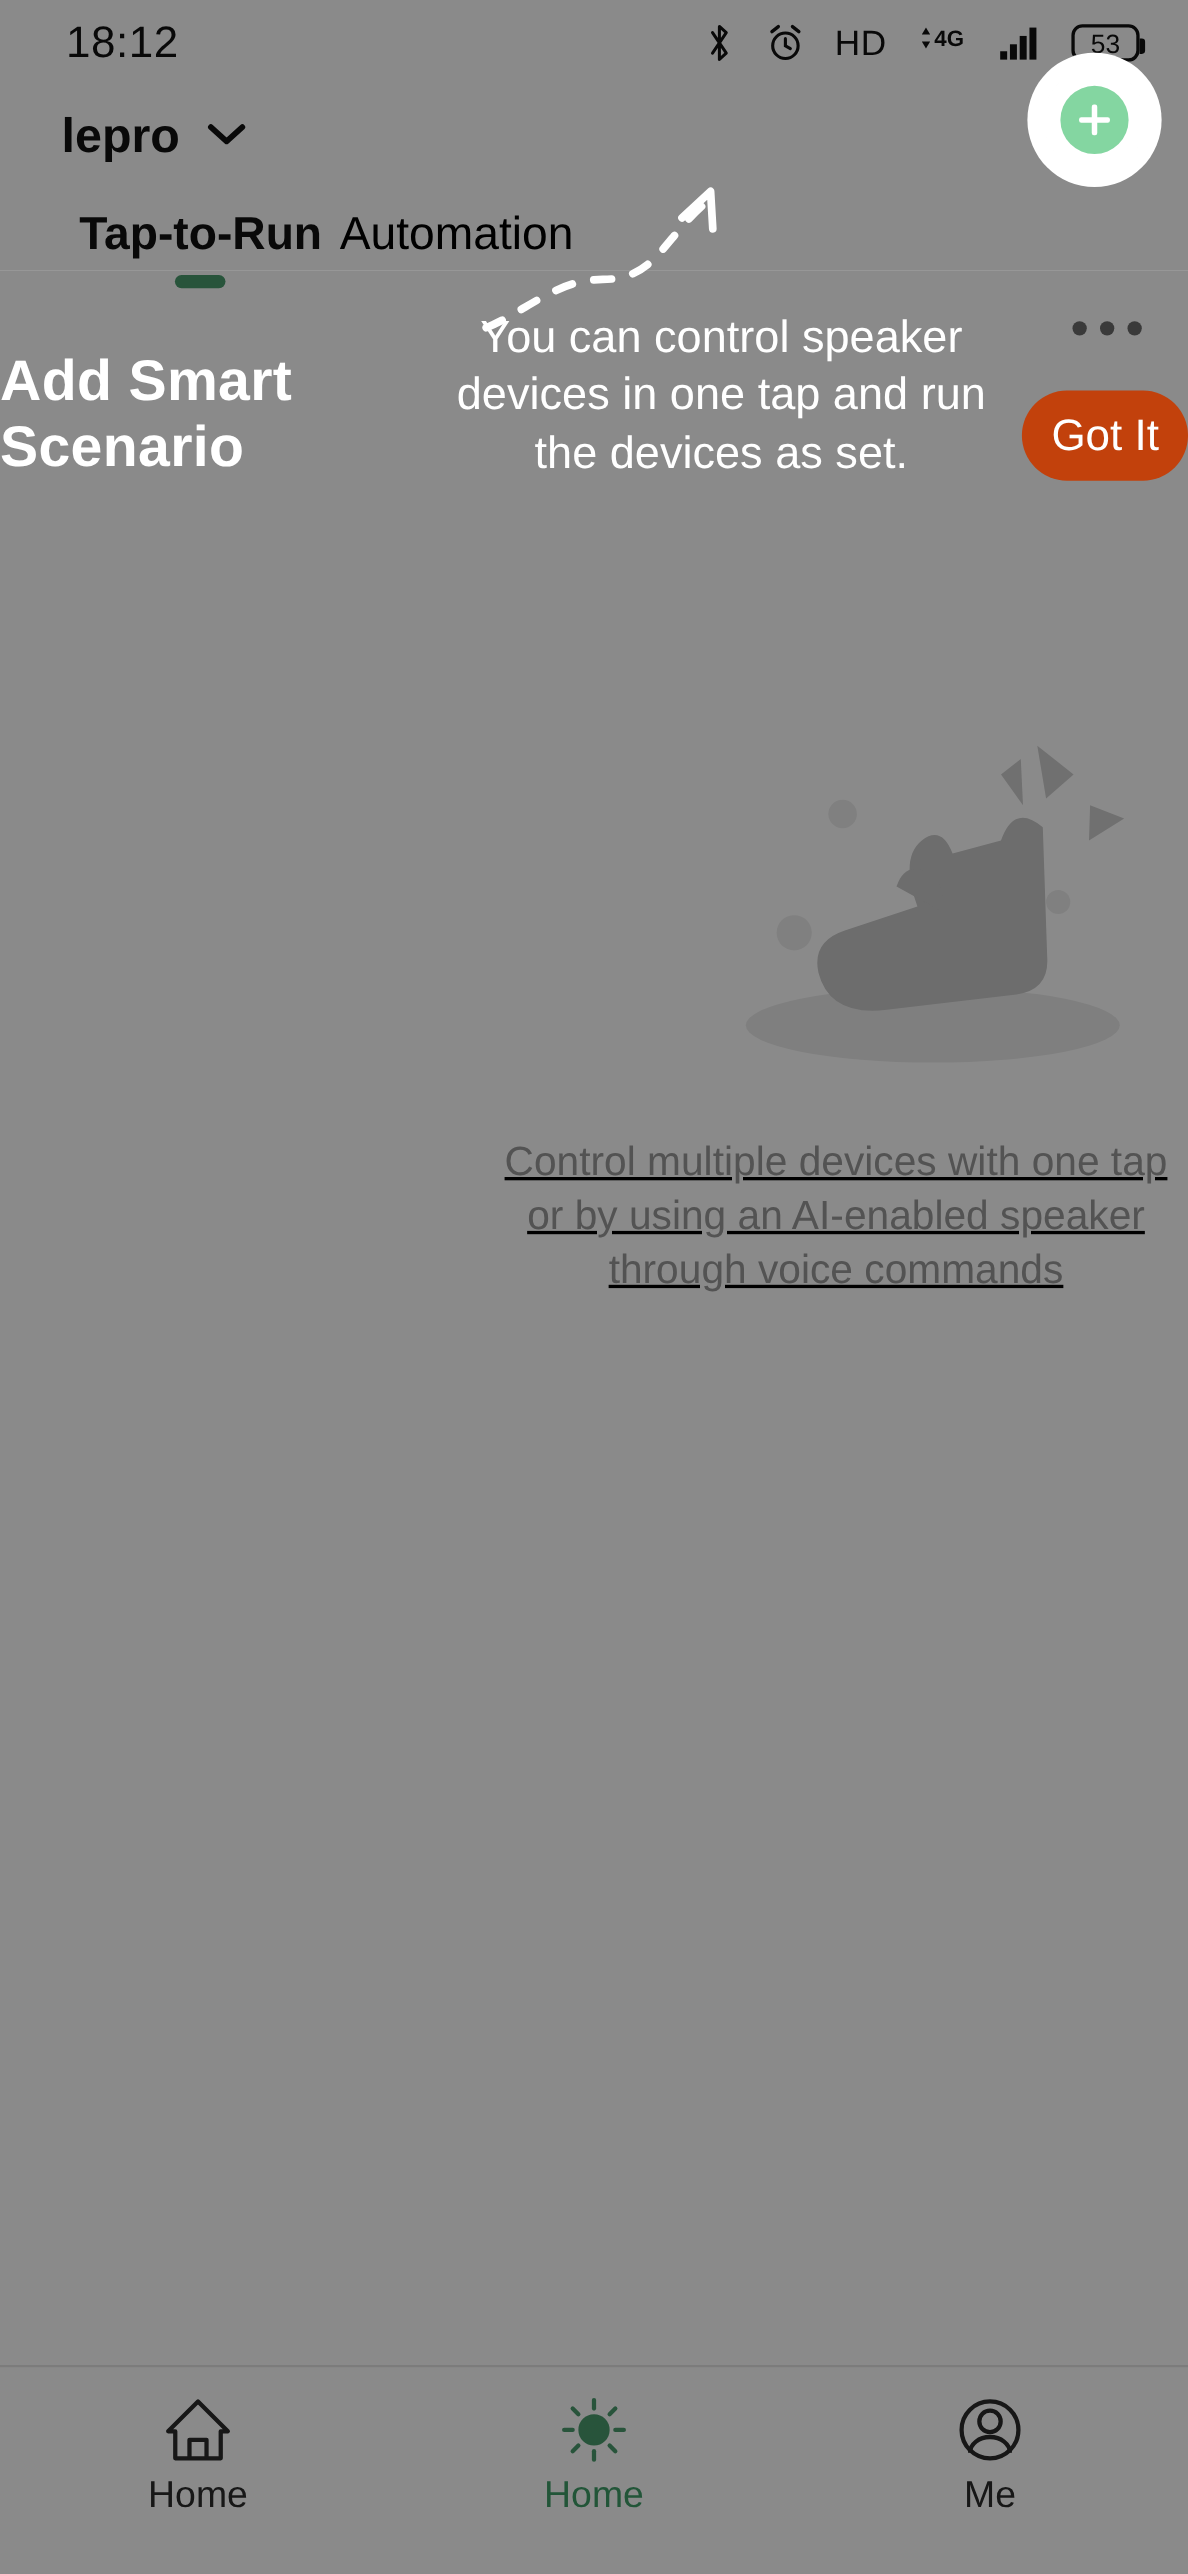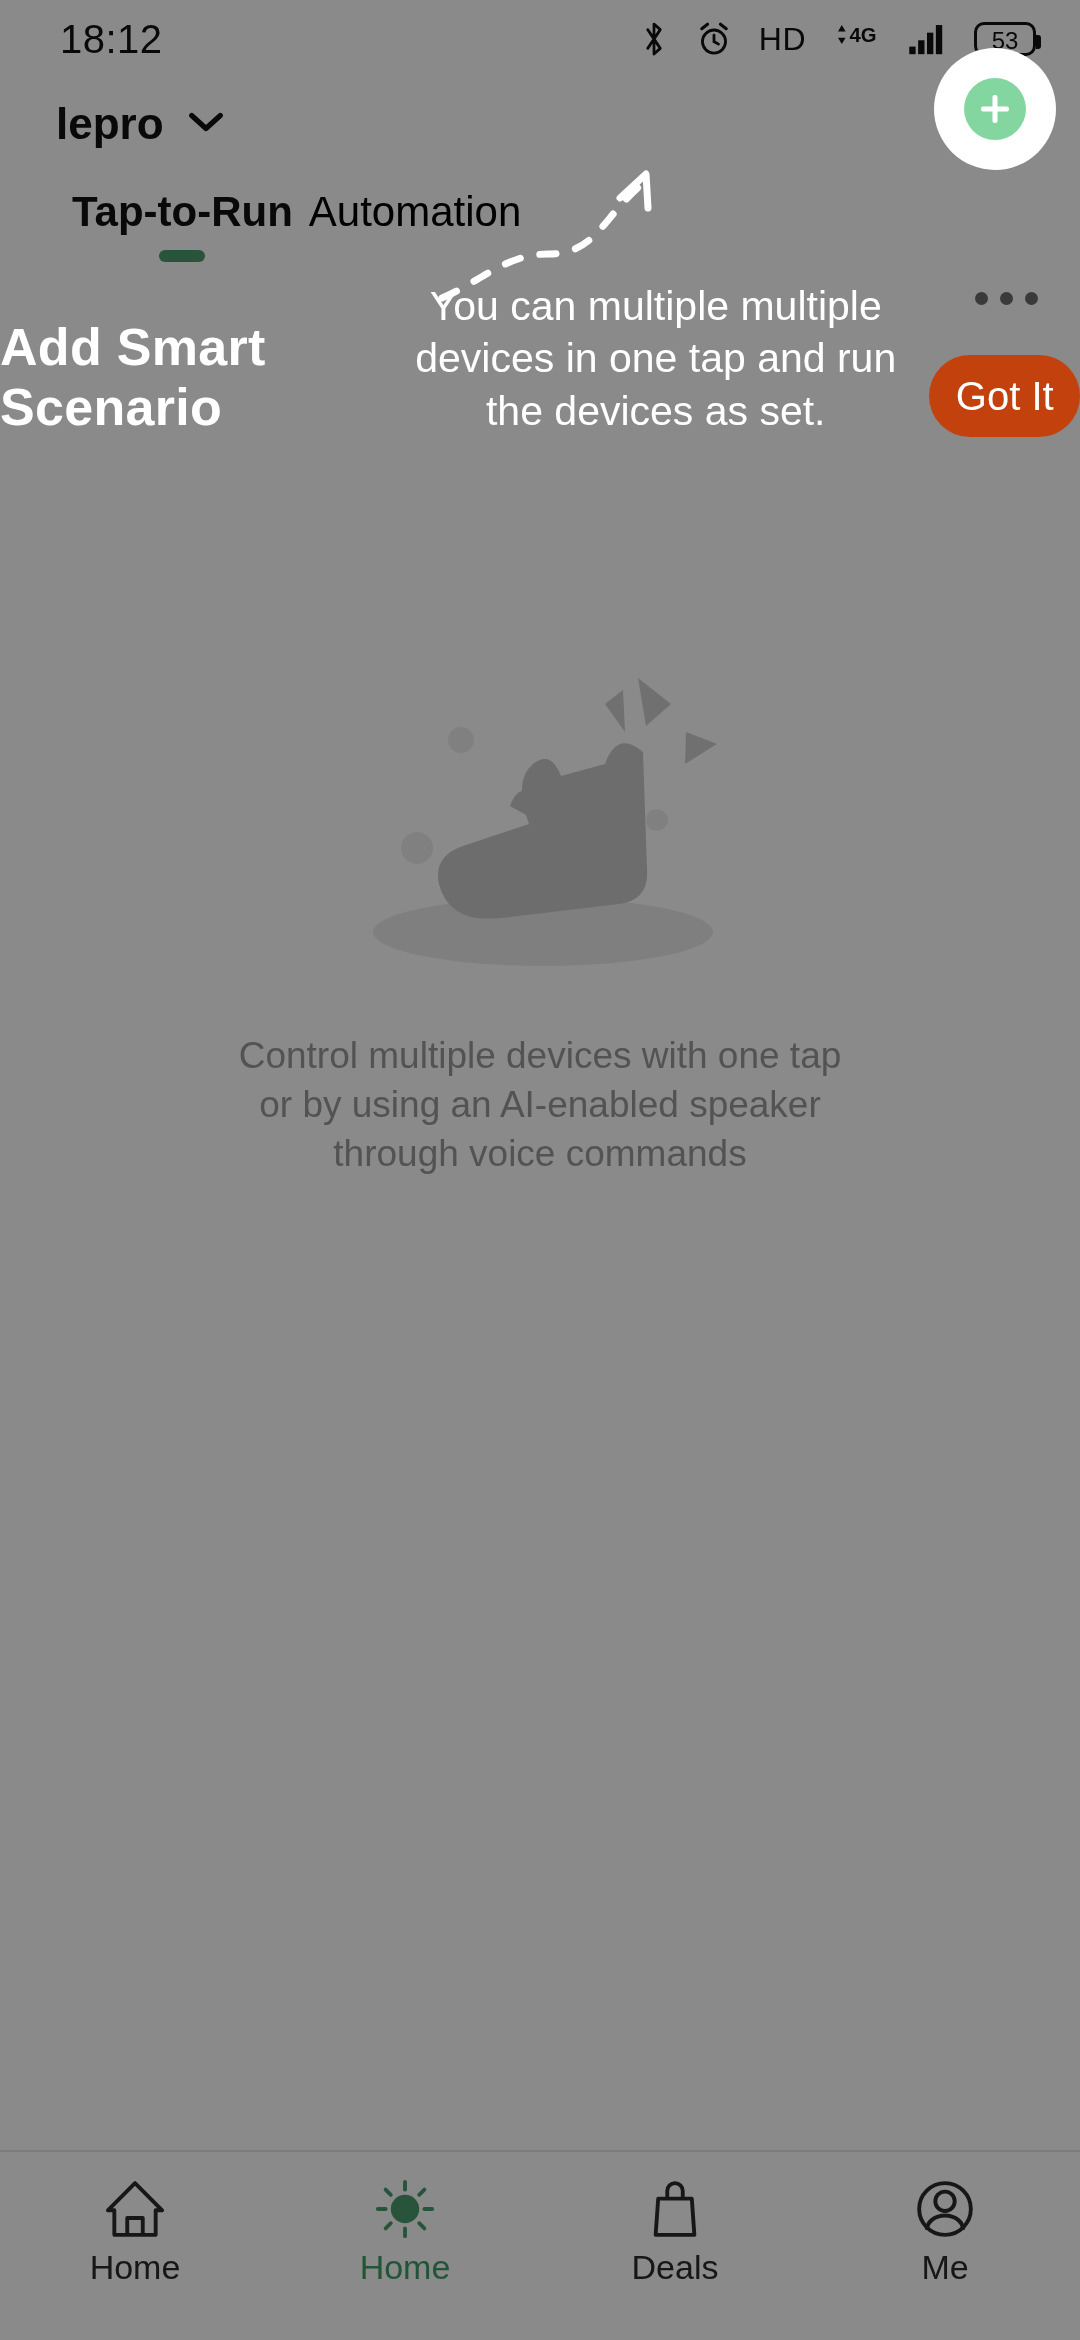--- a/index.html
+++ b/index.html
@@ -54,22 +54,23 @@
   .tab { position:relative; padding:0 8px 26px; }
   .tab-label { font-size:42px; color:#000000; }
   .tab.active .tab-label { color:#111; font-weight:bold; }
   .tab-underline {
     position:absolute; left:50%; transform:translateX(-50%);
     bottom:0; width:46px; height:12px; border-radius:6px; background:#4a9c6d;
   }
 
   
   #empty-state {
-    flex:1; display:flex; flex-direction:column; align-items:center;
+    flex:1; display:flex; flex-direction:column; align-items:flex-end;
     padding-top:370px;
+    text-decoration:underline;
   }
   #empty-illustration { width:470px; height:330px; position:relative; }
   #empty-hint {
     margin-top:42px; width:640px; text-align:center;
     font-size:37px; line-height:1.32; color:#9a9a9a;
   }
 
   
   #bottom-nav {
     flex:0 0 190px; display:flex; align-items:flex-start;
@@ -253,29 +254,20 @@
             <path d="M10 9 L14 13"></path>
               <path d="M36 35 L40 39"></path>
             <path d="M40 9 L36 13"></path>
               <path d="M14 35 L10 39"></path>
           </g>
         </svg>
       </span>
       <span class="nav-label">Home</span>
     </div>
 
-    <div class="nav-item">
-      <span>
-        <svg width="66" height="62" viewBox="0 0 50 48">
-          <path d="M12 16 L38 16 L40 44 L10 44 Z" fill="none" stroke="#2b2b2b" stroke-width="3" stroke-linejoin="round"></path>
-          <path d="M19 16 L19 10 a6 6 0 0 1 12 0 L31 16" fill="none" stroke="#2b2b2b" stroke-width="3" stroke-linejoin="round"></path>
-        </svg>
-      </span>
-      <span class="nav-label">Deals</span>
-    </div>
 
     <div class="nav-item">
       <span>
         <svg width="66" height="62" viewBox="0 0 50 48">
           <circle cx="25" cy="24" r="20" fill="none" stroke="#2b2b2b" stroke-width="3"></circle>
           <circle cx="25" cy="18" r="7.5" fill="none" stroke="#2b2b2b" stroke-width="3"></circle>
           <path d="M11 40 a14 11 0 0 1 28 0" fill="none" stroke="#2b2b2b" stroke-width="3"></path>
         </svg>
       </span>
       <span class="nav-label">Me</span>
@@ -298,15 +290,15 @@
 
 <div id="coach-arrow">
   <svg width="300" height="160" viewBox="0 0 300 160">
     <path d="M22 148 C 60 132, 86 104, 128 104 C 176 104, 182 68, 222 34" fill="none" stroke="#ffffff" stroke-width="7" stroke-linecap="round" stroke-dasharray="16 20"></path>
     <path d="M200 48 L226 24 L228 58" fill="none" stroke="#ffffff" stroke-width="7" stroke-linecap="round" stroke-linejoin="round"></path>
   </svg>
 </div>
 
 <div id="coach-content">
   <div id="coach-title">Add Smart Scenario</div>
-  <div id="coach-desc">You can multiple multiple devices in one tap and run the devices as set.</div>
+  <div id="coach-desc">You can control speaker devices in one tap and run the devices as set.</div>
   <button id="coach-got-it">Got It</button>
 </div>
 
 </body></html>

